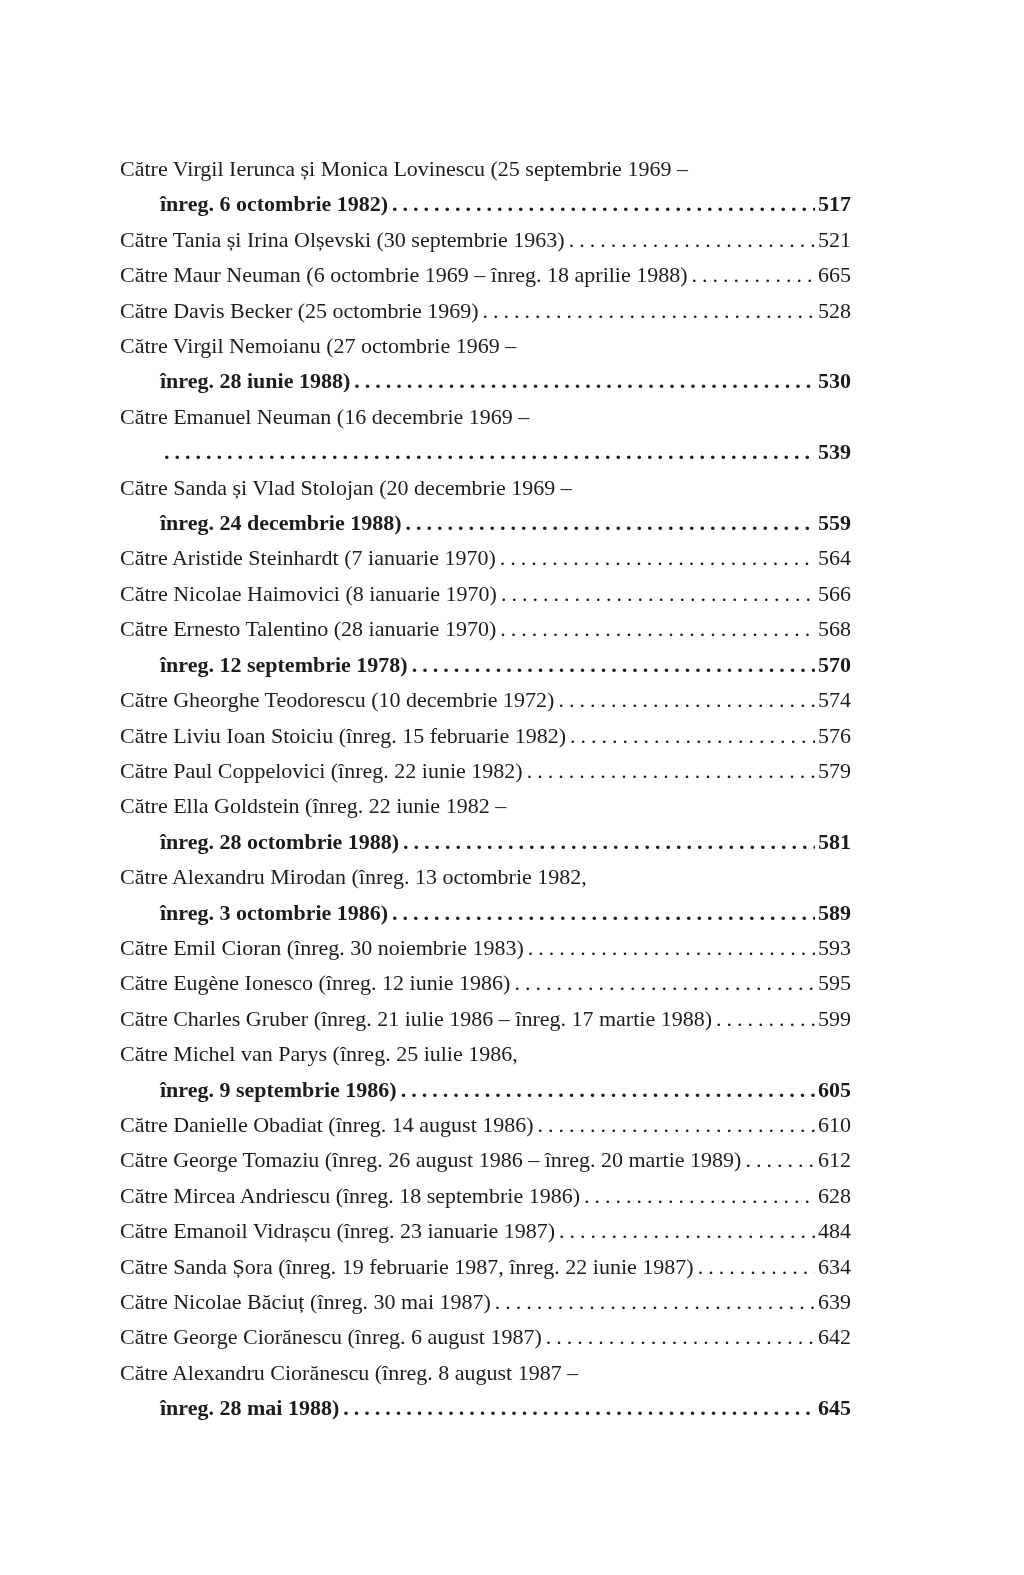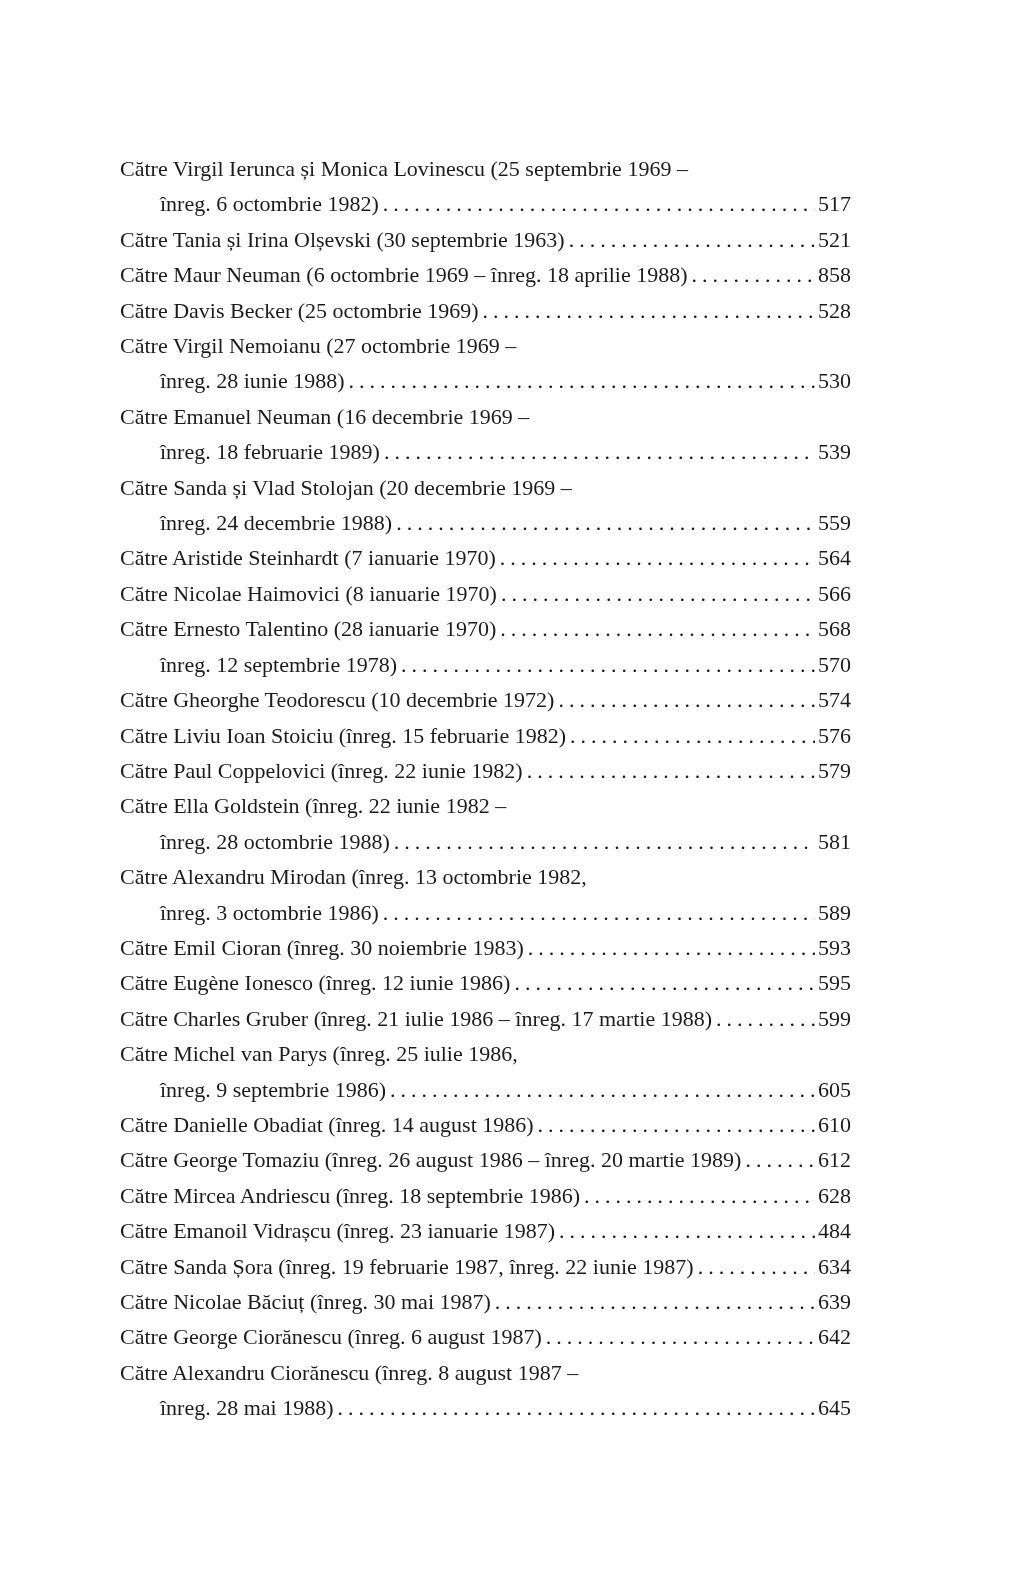--- a/index.html
+++ b/index.html
@@ -27,20 +27,21 @@
     align-items: baseline;
     line-height: 35.4px;
     white-space: nowrap;
   }
   .toc-line .text {
     white-space: nowrap;
     flex-shrink: 0;
   }
   .toc-line.cont {
     padding-left: 40px;
+    font-weight: bold;
   }
   .dots {
     flex: 1 1 auto;
     min-width: 0;
     overflow: hidden;
     white-space: nowrap;
     letter-spacing: 5px;
     padding-left: 4px;
     color: #1c1c1c;
   }
@@ -69,21 +70,21 @@
         <div class="toc-line">
           <span class="text">Către Tania și Irina Olșevski (30 septembrie 1963)</span>
           <span class="dots">........................................................................................................................</span>
           <span class="page-num">521</span>
         </div>
       </div>
       <div class="toc-entry">
         <div class="toc-line">
           <span class="text">Către Maur Neuman (6 octombrie 1969 – înreg. 18 aprilie 1988)</span>
           <span class="dots">........................................................................................................................</span>
-          <span class="page-num">858</span>
+          <span class="page-num">665</span>
         </div>
       </div>
       <div class="toc-entry">
         <div class="toc-line">
           <span class="text">Către Davis Becker (25 octombrie 1969)</span>
           <span class="dots">........................................................................................................................</span>
           <span class="page-num">528</span>
         </div>
       </div>
       <div class="toc-entry">
@@ -94,21 +95,20 @@
           <span class="text">înreg. 28 iunie 1988)</span>
           <span class="dots">........................................................................................................................</span>
           <span class="page-num">530</span>
         </div>
       </div>
       <div class="toc-entry">
         <div class="toc-line first">
           <span class="text">Către Emanuel Neuman (16 decembrie 1969 –</span>
         </div>
         <div class="toc-line cont">
-          <span class="text">înreg. 18 februarie 1989)</span>
           <span class="dots">........................................................................................................................</span>
           <span class="page-num">539</span>
         </div>
       </div>
       <div class="toc-entry">
         <div class="toc-line first">
           <span class="text">Către Sanda și Vlad Stolojan (20 decembrie 1969 –</span>
         </div>
         <div class="toc-line cont">
           <span class="text">înreg. 24 decembrie 1988)</span>

